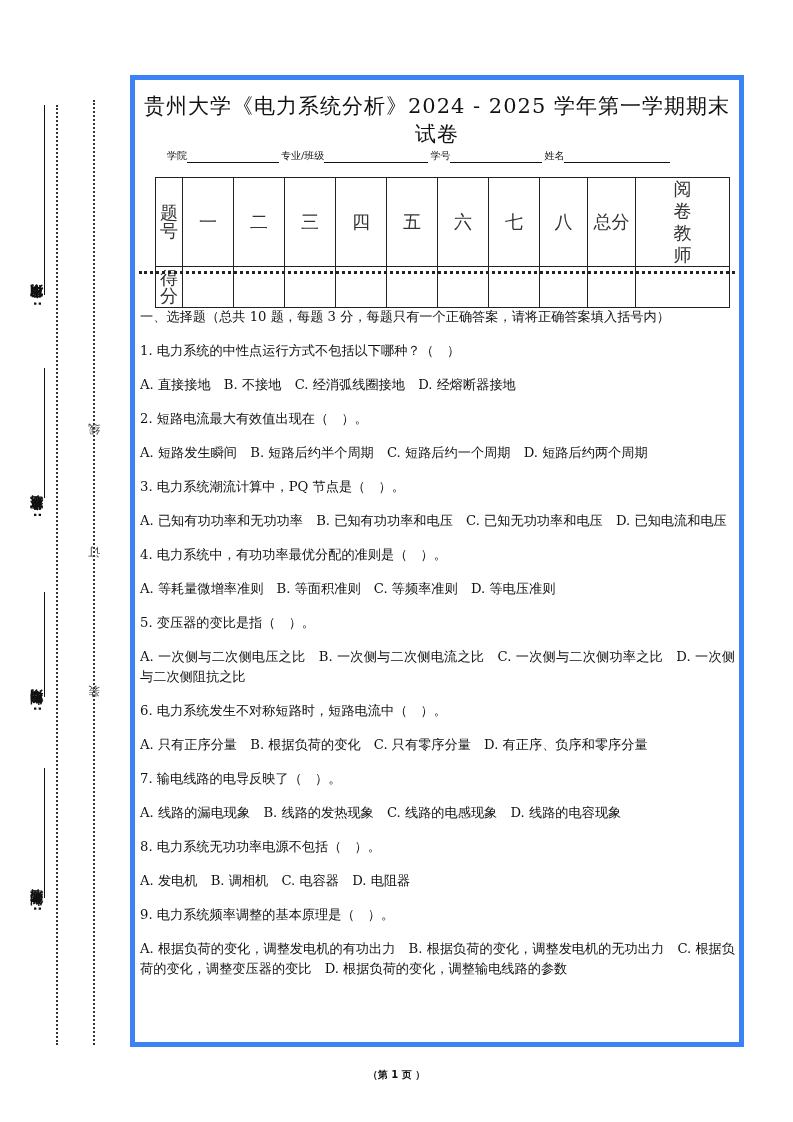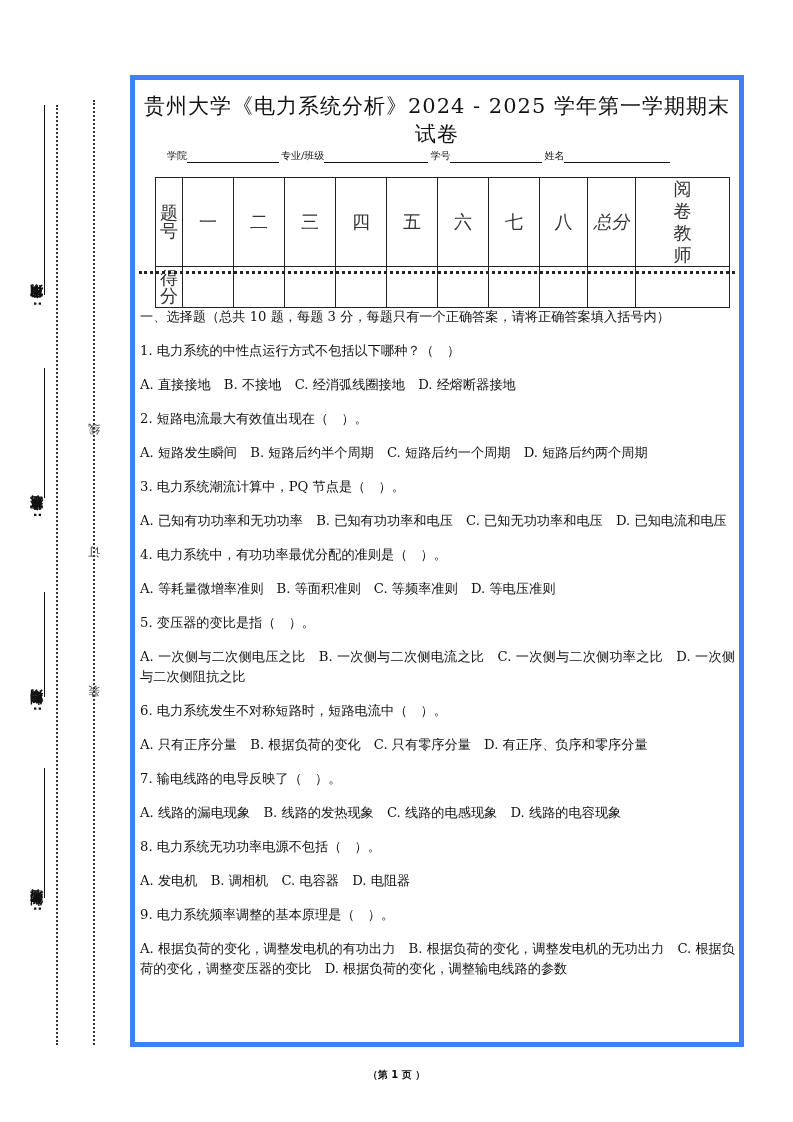--- a/index.html
+++ b/index.html
@@ -69,21 +69,21 @@
         <tr>
       <td style="width:26px;line-height:18px;">题号</td>
       <td style="width:50px;">一</td>
       <td style="width:50px;">二</td>
       <td style="width:50px;">三</td>
       <td style="width:50px;">四</td>
       <td style="width:50px;">五</td>
       <td style="width:50px;">六</td>
       <td style="width:50px;">七</td>
       <td style="width:47px;">八</td>
-      <td style="width:47px;font-style:italic;">总分</td>
+      <td style="width:47px;">总分</td>
       <td style="width:94px;line-height:22px;padding:0 30px;box-sizing:border-box;">阅卷教师</td>
     </tr>
     <tr>
       <td style="line-height:18px;">得分</td>
       <td></td>
       <td></td>
       <td></td>
       <td></td>
       <td></td>
       <td></td>

